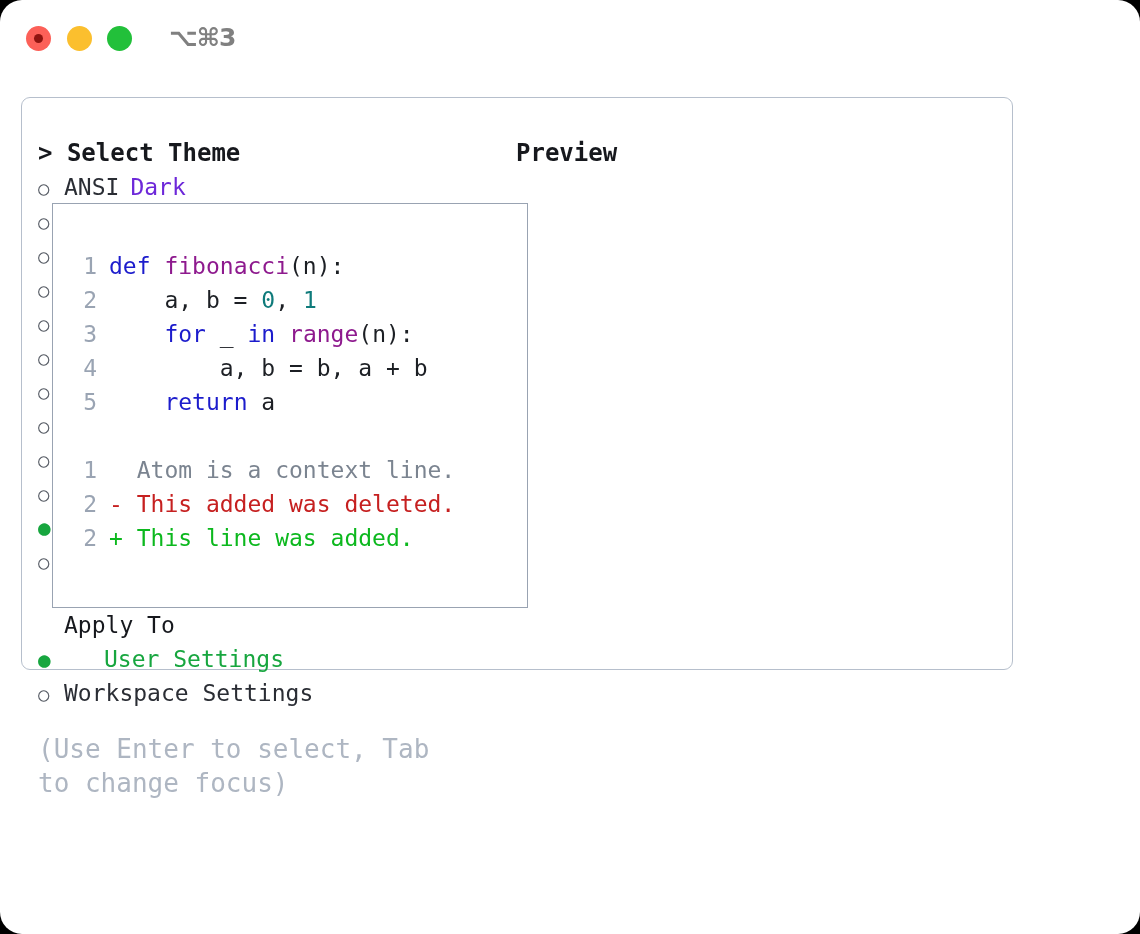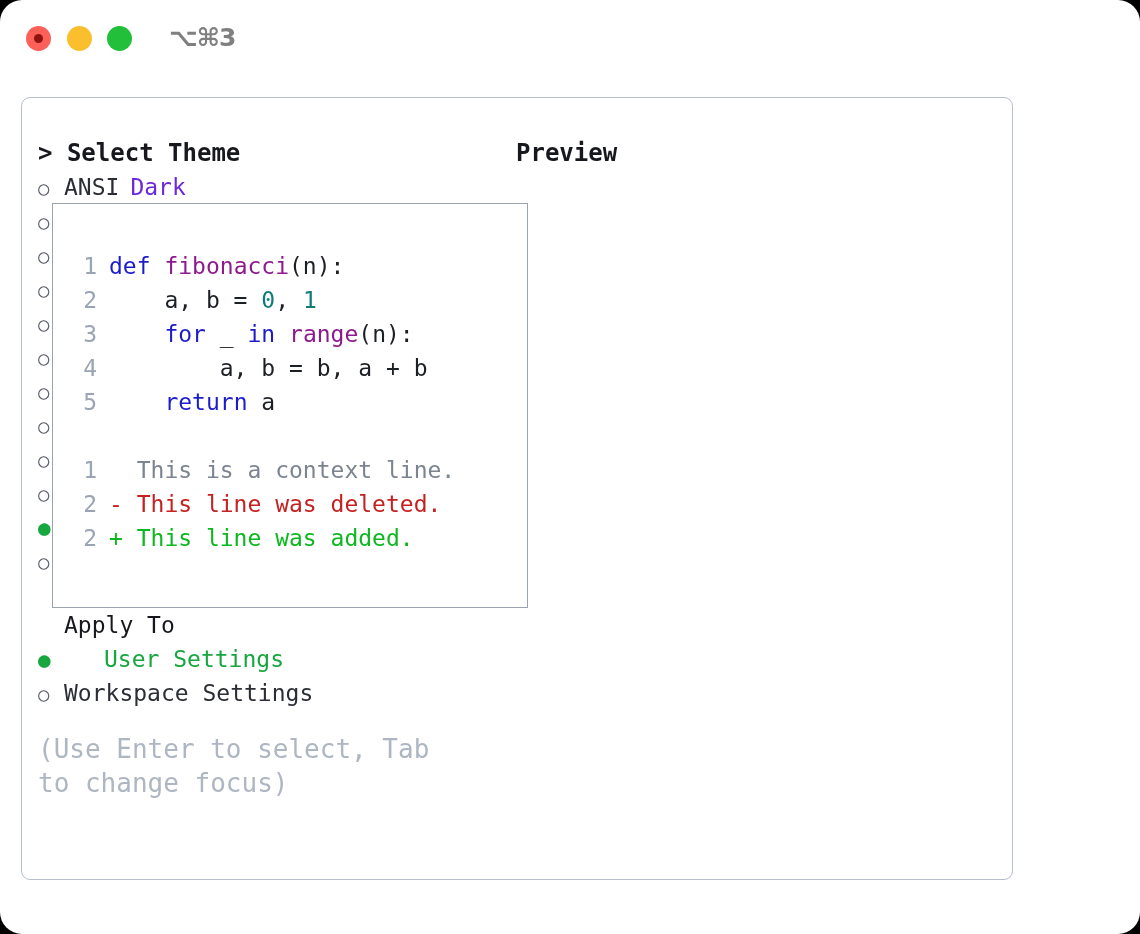--- a/index.html
+++ b/index.html
@@ -61,21 +61,21 @@
     letter-spacing: -1px;
     font-family: "DejaVu Sans", "Liberation Sans", sans-serif;
   }
 
   
   .panel {
     position: absolute;
     left: 21px;
     top: 97px;
     width: 992px;
-    height: 783px;
+    height: 573px;
     border: 1.5px solid #b6bfcc;
     border-radius: 9px;
     box-sizing: border-box;
     background: #ffffff;
   }
 
   
   .left-col {
     position: absolute;
     left: 16px;
@@ -251,21 +251,21 @@
       <div class="code-area">
         <div id="code-lines">
             <div class="code-line"><span class="lineno">1</span><span class="code-text"><span class="kw">def </span><span class="fn">fibonacci</span><span class="plain">(n):</span></span></div>
             <div class="code-line"><span class="lineno">2</span><span class="code-text"><span class="plain">    a, b = </span><span class="num">0</span><span class="plain">, </span><span class="num">1</span></span></div>
             <div class="code-line"><span class="lineno">3</span><span class="code-text"><span class="plain">    </span><span class="kw">for</span><span class="plain"> _ </span><span class="kw">in</span><span class="plain"> </span><span class="fn">range</span><span class="plain">(n):</span></span></div>
             <div class="code-line"><span class="lineno">4</span><span class="code-text"><span class="plain">        a, b = b, a + b</span></span></div>
             <div class="code-line"><span class="lineno">5</span><span class="code-text"><span class="plain">    </span><span class="kw">return</span><span class="plain"> a</span></span></div>
           </div>
         <div class="diff-gap"></div>
         <div id="diff-lines">
-            <div class="code-line"><span class="lineno">1</span><span class="ctx">  This is a context line.</span></div>
-            <div class="code-line"><span class="lineno">2</span><span class="del">- This line was deleted.</span></div>
+            <div class="code-line"><span class="lineno">1</span><span class="ctx">  Atom is a context line.</span></div>
+            <div class="code-line"><span class="lineno">2</span><span class="del">- This added was deleted.</span></div>
             <div class="code-line"><span class="lineno">2</span><span class="add">+ This line was added.</span></div>
           </div>
       </div>
     </div>
 
   </div>
 </div>
 
 </body></html>

